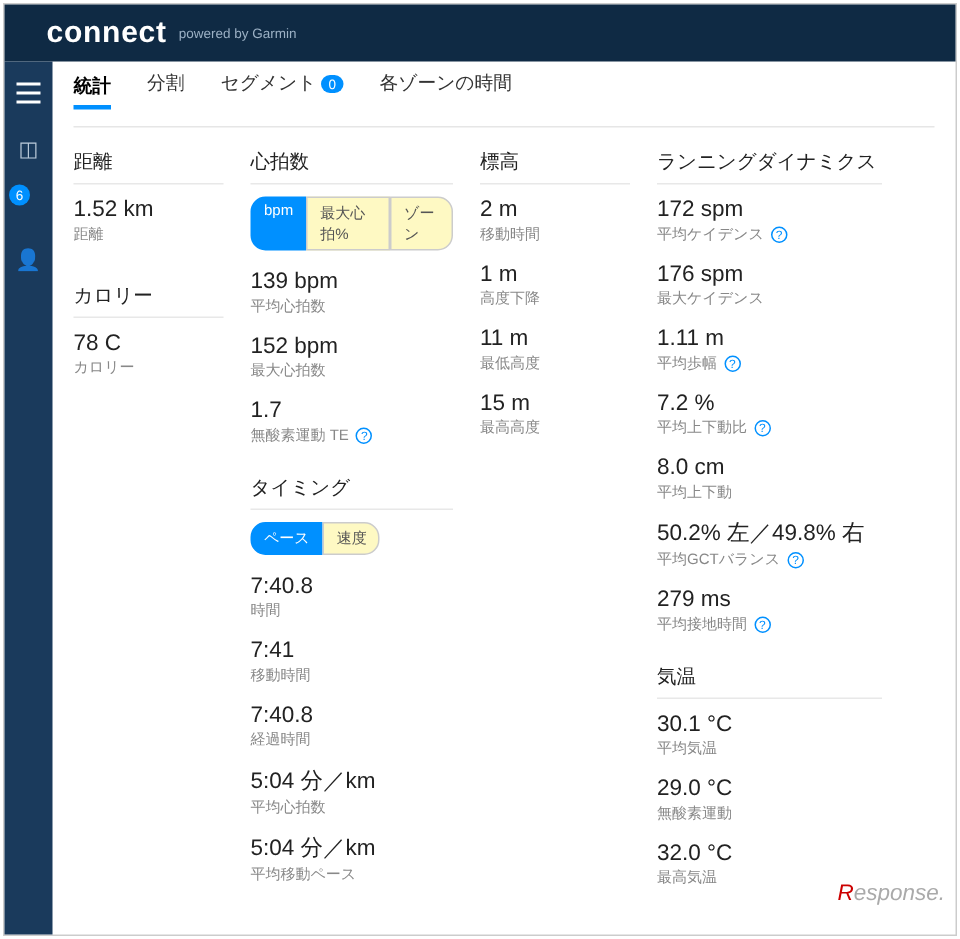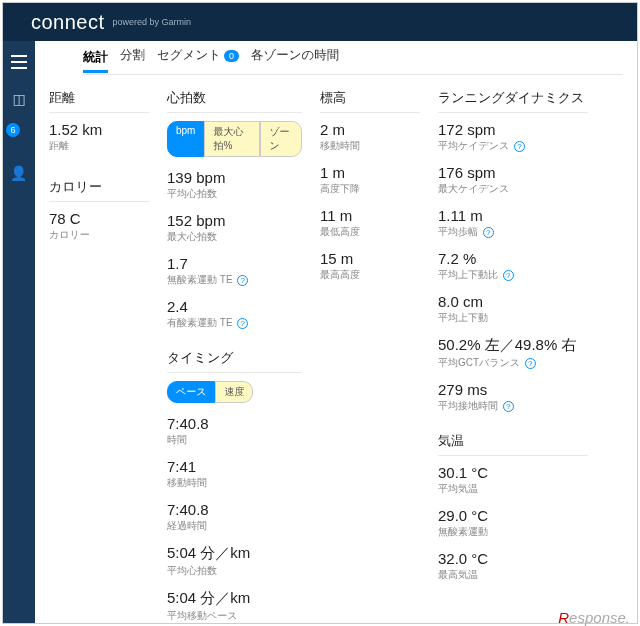--- a/index.html
+++ b/index.html
@@ -1,29 +1,29 @@
 <!DOCTYPE html>
 <html><head>
 <meta charset="utf-8">
 <style>
 * { margin: 0; padding: 0; box-sizing: border-box; }
 body { font-family: -apple-system, "Helvetica Neue", Arial, sans-serif; background: #fff; width: 640px; height: 626px; overflow: hidden; position: relative; }
 .frame { position: absolute; inset: 2px; border: 1px solid #ccc; }
 .header { background: #0f2a44; height: 38px; display: flex; align-items: center; padding-left: 28px; }
 .logo { color: #fff; font-size: 20px; letter-spacing: 0.5px; font-weight: 300; }
-.logo b { font-weight: 400; }
+.logo b { font-weight: 700; }
 .logo-sub { color: #9bb0c4; font-size: 9px; margin-left: 8px; }
 .body { display: flex; height: calc(100% - 38px); }
 .sidebar { width: 32px; background: #1a3a5c; display: flex; flex-direction: column; align-items: center; padding-top: 14px; gap: 22px; }
 .sidebar .ico { width: 16px; height: 14px; display: flex; flex-direction: column; justify-content: space-between; }
 .sidebar .ico span { height: 2px; background: #fff; }
 .sidebar .glyph { color: #b8c8d8; font-size: 14px; }
 .badge { background: #0090ff; color: #fff; font-size: 9px; width: 14px; height: 14px; border-radius: 50%; display: flex; align-items: center; justify-content: center; position: relative; left: -6px; top: -6px; }
 .main { flex: 1; padding: 6px 14px 0 14px; overflow: hidden; }
-.tabs { display: flex; gap: 12px; border-bottom: 1px solid #e6e6e6; font-size: 12.5px; color: #333; align-items: center; padding-bottom: 6px; margin-bottom: 14px; margin-left: 34px; }
+.tabs { display: flex; gap: 24px; border-bottom: 1px solid #e6e6e6; font-size: 12.5px; color: #333; align-items: center; padding-bottom: 16px; margin-bottom: 14px; }
 .tab { cursor: pointer; padding-bottom: 4px; }
 .tab.active { color: #000; font-weight: 600; border-bottom: 3px solid #0090ff; margin-bottom: -7px; }
 .tab .count { background: #0090ff; color: #fff; font-size: 9px; padding: 1px 5px; border-radius: 8px; margin-left: 3px; }
 .cols { display: flex; gap: 18px; }
 .col { flex-shrink: 0; }
 .col1 { width: 100px; }
 .col2 { width: 135px; }
 .col3 { width: 100px; }
 .col4 { width: 150px; }
 .section-title { font-size: 13px; color: #222; margin-bottom: 8px; border-bottom: 1px solid #e8e8e8; padding-bottom: 5px; }
@@ -31,21 +31,21 @@
 .stat .val { font-size: 15px; color: #222; margin-bottom: 1px; }
 .stat .lbl { font-size: 10px; color: #888; }
 .help { display: inline-block; width: 11px; height: 11px; border: 1px solid #0090ff; color: #0090ff; border-radius: 50%; font-size: 8px; text-align: center; line-height: 10px; margin-left: 2px; }
 .toggle { display: flex; margin-bottom: 12px; }
 .toggle span { font-size: 10px; padding: 3px 8px; border: 1px solid #ccc; background: #fef9c3; color: #555; }
 .toggle span:first-child { border-radius: 10px 0 0 10px; }
 .toggle span:last-child { border-radius: 0 10px 10px 0; }
 .toggle span.on { background: #0090ff; color: #fff; border-color: #0090ff; }
 .toggle.two span:first-child { border-radius: 10px 0 0 10px; }
 .toggle.two span:last-child { border-radius: 0 10px 10px 0; }
-.watermark { position: absolute; bottom: 0; right: 10px; font-size: 15px; color: #aaa; font-style: italic; text-align: right; }
+.watermark { position: absolute; bottom: 22px; right: 10px; font-size: 15px; color: #aaa; font-style: italic; text-align: right; }
 .watermark .r { color: #c00; }
 </style>
 </head>
 <body>
 
 <div class="frame">
 <div class="header">
   <span class="logo"><b>connect</b></span>
   <span class="logo-sub">powered by Garmin</span>
 </div>
@@ -96,24 +96,20 @@
                 <div class="lbl">平均心拍数 </div>
               </div>
               <div class="stat">
                 <div class="val">152 bpm</div>
                 <div class="lbl">最大心拍数 </div>
               </div>
               <div class="stat">
                 <div class="val">1.7</div>
                 <div class="lbl">無酸素運動 TE <span class="help">?</span></div>
               </div>
-              <div class="stat">
-                <div class="val">2.4</div>
-                <div class="lbl">有酸素運動 TE <span class="help">?</span></div>
-              </div>
             </div>
         <div style="height:8px"></div>
         <div class="section-title">タイミング</div>
         <div class="toggle two">
               <span class="on">ペース</span>
               <span>速度</span>
             </div>
         <div id="timing-stats">
               <div class="stat">
                 <div class="val">7:40.8</div>

